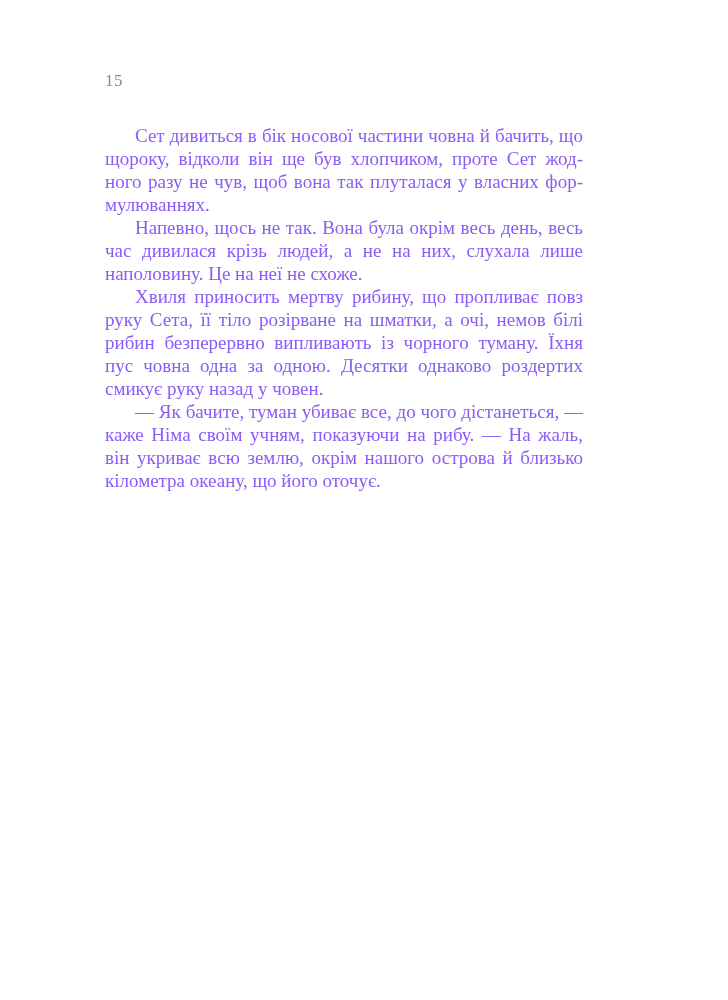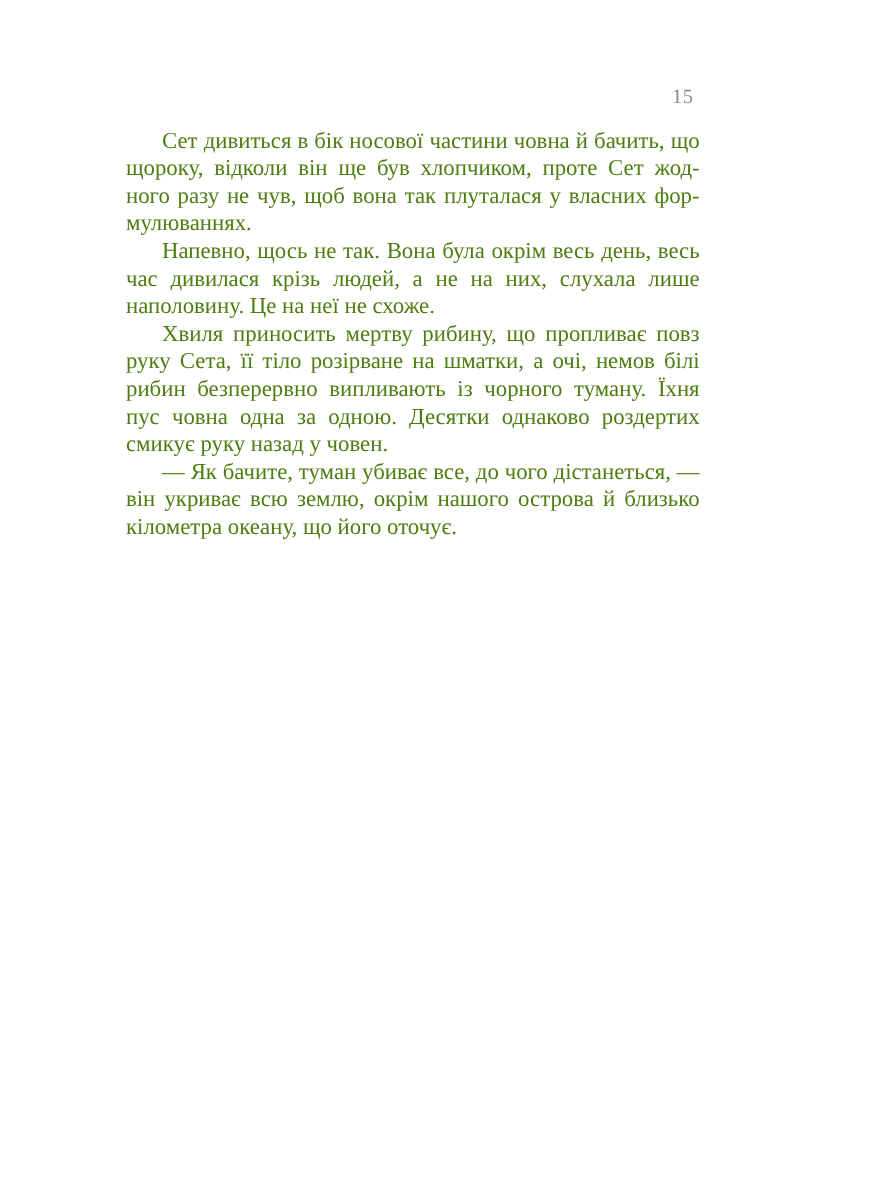--- a/index.html
+++ b/index.html
@@ -17,32 +17,32 @@
   .book-page {
     position: absolute;
     inset: 0;
     background: #ffffff;
   }
   .folio {
     position: absolute;
     top: 71px;
     left: 105px;
     width: 473px;
-    text-align: right;
+    text-align: left;
     font-size: 17px;
     line-height: 20px;
     color: #8a8a8a;
     letter-spacing: 0.5px;
   }
   .text-block {
     position: absolute;
-    top: 106px;
+    top: 124px;
     left: 105px;
     width: 478px;
-    color: #4d7c0f;
+    color: #8b5cf6;
     font-size: 19px;
     line-height: 23px;
   }
   .paragraph {
     margin: 0;
     padding: 0;
   }
   .line {
     text-align: justify;
     text-align-last: justify;
@@ -82,18 +82,19 @@
     <div class="paragraph">
       <div class="line first">Хвиля приносить мертву рибину, що пропливає повз</div>
       <div class="line">руку Сета, її тіло розірване на шматки, а очі, немов білі</div>
       <div class="line">рибин безперервно випливають із чорного туману. Їхня</div>
       <div class="line">пус човна одна за одною. Десятки однаково роздертих</div>
       <div class="line plast">смикує руку назад у човен.</div>
     </div>
 
     <div class="paragraph">
       <div class="line first">— Як бачите, туман убиває все, до чого дістанеться, —</div>
+      <div class="line">каже Німа своїм учням, показуючи на рибу. — На жаль,</div>
       <div class="line">він укриває всю землю, окрім нашого острова й близько</div>
       <div class="line plast">кілометра океану, що його оточує.</div>
     </div>
 
   </div>
 </div>
 
 </body></html>

